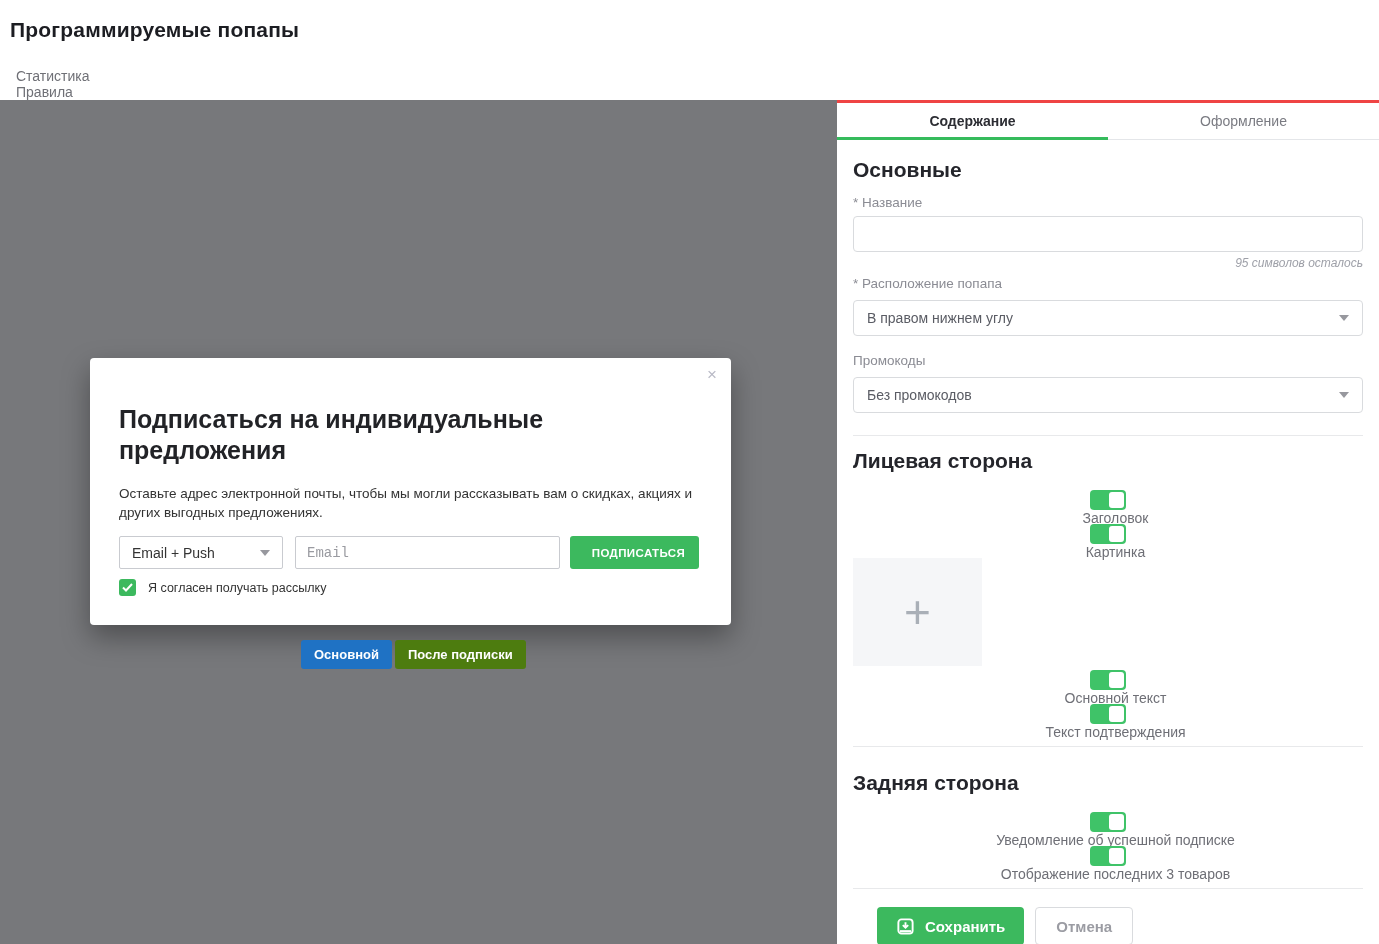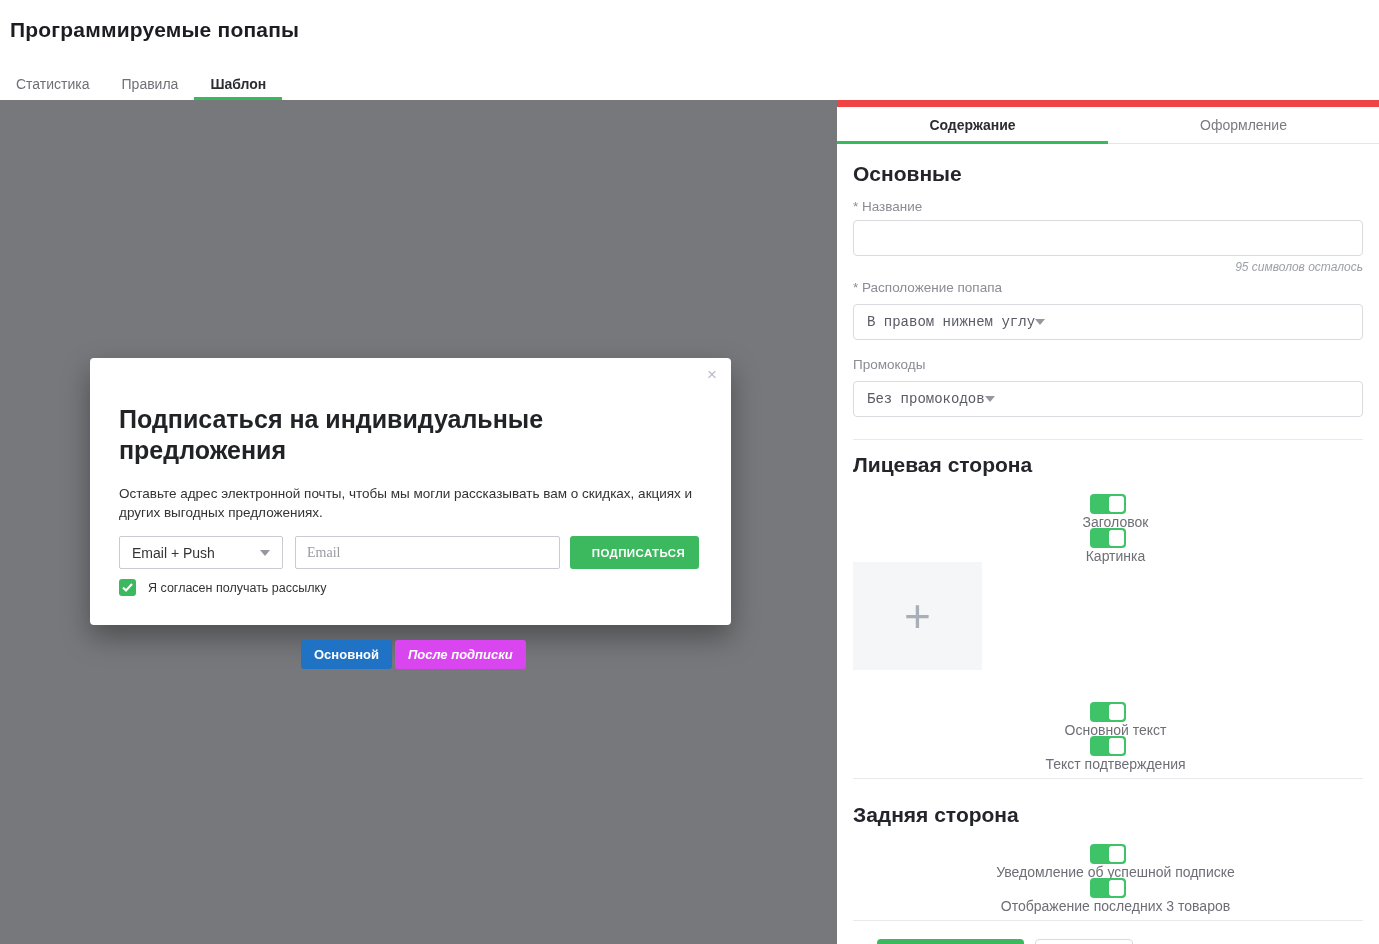--- a/index.html
+++ b/index.html
@@ -2,69 +2,69 @@
 <html><head>
 <meta charset="utf-8">
 <style>
   * { margin:0; padding:0; box-sizing:border-box; }
   html,body { width:1379px; height:944px; overflow:hidden; background:#fff;
               font-family:"Liberation Sans", sans-serif; color:#2c2d33; }
 
   
   .app-header { position:absolute; left:0; top:0; width:1379px; height:100px; background:#fff; }
   .page-title { position:absolute; left:10px; top:18px; font-size:21px; font-weight:bold; color:#1c1d22; letter-spacing:.2px; }
-  .main-tabs { position:absolute; left:0; bottom:0; height:32px; display:flex; }
+  .main-tabs { position:absolute; left:0; bottom:0; height:32px; display:flex;flex-direction:column; }
   .main-tab { padding:0 16px; font-size:14px; color:#6f7076; display:flex; align-items:center; cursor:pointer; position:relative; }
   .main-tab.active { color:#2c2d33; font-weight:bold; }
   .main-tab.active::after { content:""; position:absolute; left:0; right:0; bottom:0; height:3px; background:#35bb5c; }
 
   
   .preview-area { position:absolute; left:0; top:100px; width:837px; height:844px; background:#77787b; }
 
   .popup-modal { position:absolute; left:90px; top:258px; width:641px; height:267px; background:#fff;
                  border-radius:4px; box-shadow:0 12px 28px rgba(0,0,0,.35); }
   .popup-close { position:absolute; right:14px; top:8px; font-size:17px; color:#b9bac6; cursor:pointer; line-height:1; }
   .popup-title { position:absolute; left:29px; top:46px; width:560px; font-size:25px; line-height:31px;
                  font-weight:bold; color:#222327; }
   .popup-desc { position:absolute; left:29px; top:126px; width:586px; font-size:13.5px; line-height:19px; color:#333; }
   .popup-form { position:absolute; left:29px; top:178px; width:585px; display:flex; align-items:flex-start; }
   .popup-select { width:164px; height:33px; border:1px solid #c9cbd0; border-radius:2px; background:#fff;
                   display:flex; align-items:center; justify-content:space-between; padding:0 12px; font-size:14px; color:#333; cursor:pointer; }
   .popup-email { width:265px; height:33px; border:1px solid #c9cbd0; border-radius:2px; margin-left:12px;
-                 padding:0 11px; font-size:14px; color:#333; font-family:Liberation Serif, serif; }
+                 padding:0 11px; font-size:14px; color:#333; font-family:Liberation Mono, monospace; }
   .popup-email::placeholder { color:#9a9ba1; }
   .popup-subscribe { width:129px; height:33px; margin-left:10px; border:none; border-radius:3px; background:#3cb95e;
                      color:#fff; font-size:11.5px; font-weight:bold; letter-spacing:.4px; cursor:pointer;
                      font-family:"Liberation Sans", sans-serif;padding-left:8px; }
   .popup-consent { position:absolute; left:29px; top:221px; display:flex; align-items:center; }
   .checkbox { width:17px; height:17px; background:#3cb95e; border-radius:3px; display:flex; align-items:center; justify-content:center; cursor:pointer; }
   .consent-label { margin-left:12px; font-size:12.5px; color:#333; }
 
   .view-switch { position:absolute; left:301px; top:540px; display:flex; gap:3px; }
   .view-btn { border:none; border-radius:3px; color:#fff; font-size:13px; font-weight:bold; padding:7px 13px;
               cursor:pointer; font-family:"Liberation Sans", sans-serif; }
   .view-btn.active { background:#1f72c4; }
-  .view-btn.inactive { background:#d946ef;font-style:italic; }
+  .view-btn.inactive { background:#4d7c0f; }
 
   
-  .side-panel { position:absolute; left:837px; top:100px; width:542px; height:768px; background:#fff; border-top:7px solid #ef4444; }
+  .side-panel { position:absolute; left:837px; top:100px; width:542px; height:768px; background:#fff; border-top:3px solid #ef4444; }
   .panel-tabs { display:flex; height:37px; border-bottom:1px solid #e4e6e9; }
   .panel-tab { flex:1; display:flex; align-items:center; justify-content:center; font-size:14px; color:#7a7b82;
                cursor:pointer; position:relative; }
   .panel-tab.active { color:#2c2d33; font-weight:bold; }
   .panel-tab.active::after { content:""; position:absolute; left:0; right:0; bottom:-1px; height:3px; background:#35bb5c; }
   .panel-body { padding:16px 16px 0 16px; }
 
   .section-heading { font-size:21px; font-weight:bold; color:#24252b; margin-top:2px; }
   .field-label { font-size:13.5px; color:#8b8c94; margin-top:13px; }
   .text-input { width:100%; height:36px; border:1px solid #d9dbde; border-radius:4px; margin-top:6px;
                 padding:0 12px; font-size:14px; color:#44454b; font-family:"Liberation Sans", sans-serif; }
   .field-hint { text-align:right; font-size:12px; font-style:italic; color:#9ea0a8; margin-top:4px; }
   .select-box { width:100%; height:36px; border:1px solid #d9dbde; border-radius:4px; margin-top:9px; background:#fff;
-                display:flex; align-items:center; justify-content:flex-start; padding:0 13px; font-size:14px; color:#5a5c64; cursor:pointer;font-family:Liberation Mono, monospace; }
+                display:flex; align-items:center; justify-content:space-between; padding:0 13px; font-size:14px; color:#5a5c64; cursor:pointer; }
   .caret { width:0; height:0; border-left:5px solid transparent; border-right:5px solid transparent; border-top:6px solid #97989e; }
   .divider { height:1px; background:#e8e9eb; margin-top:22px; }
 
   .toggle-row { display:flex; align-items:center; margin-top:14px; height:20px;flex-direction:column; }
   .toggle { width:36px; height:20px; background:#3fc368; border-radius:4px; position:relative; cursor:pointer; flex:none; }
   .toggle .knob { position:absolute; right:2px; top:2px; width:15px; height:16px; background:#fff; border-radius:3px; }
   .toggle-label { margin-left:15px; font-size:14px; color:#6e6f76; }
 
   .image-upload { width:129px; height:108px; background:#f5f6f8; margin-top:14px; display:flex; align-items:center;
                   justify-content:center; cursor:pointer; }
@@ -164,21 +164,21 @@
       <span class="toggle">
           <span class="knob"></span>
         </span>
       <span class="toggle-label">Картинка</span>
     </div>
 
     <div class="image-upload">
       <span class="plus-glyph">+</span>
     </div>
 
-    <div class="toggle-row" style="margin-top:32px">
+    <div class="toggle-row" style="margin-top:4px">
       <span class="toggle">
           <span class="knob"></span>
         </span>
       <span class="toggle-label">Основной текст</span>
     </div>
     <div class="toggle-row">
       <span class="toggle">
           <span class="knob"></span>
         </span>
       <span class="toggle-label">Текст подтверждения</span>

